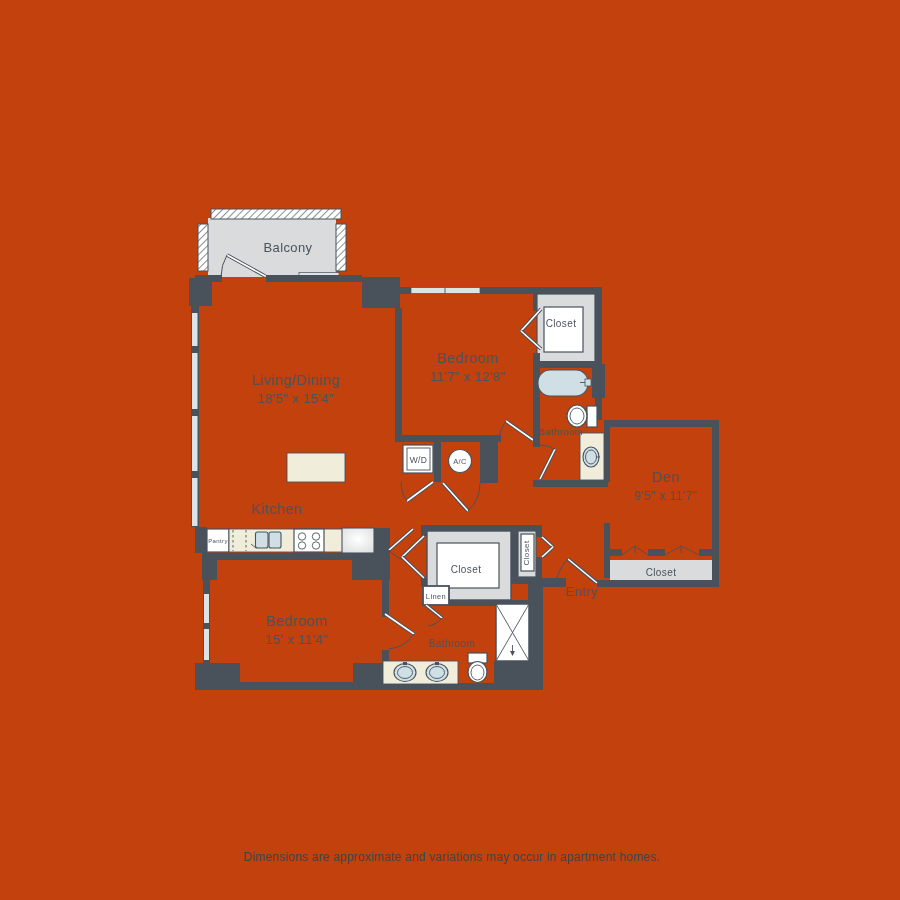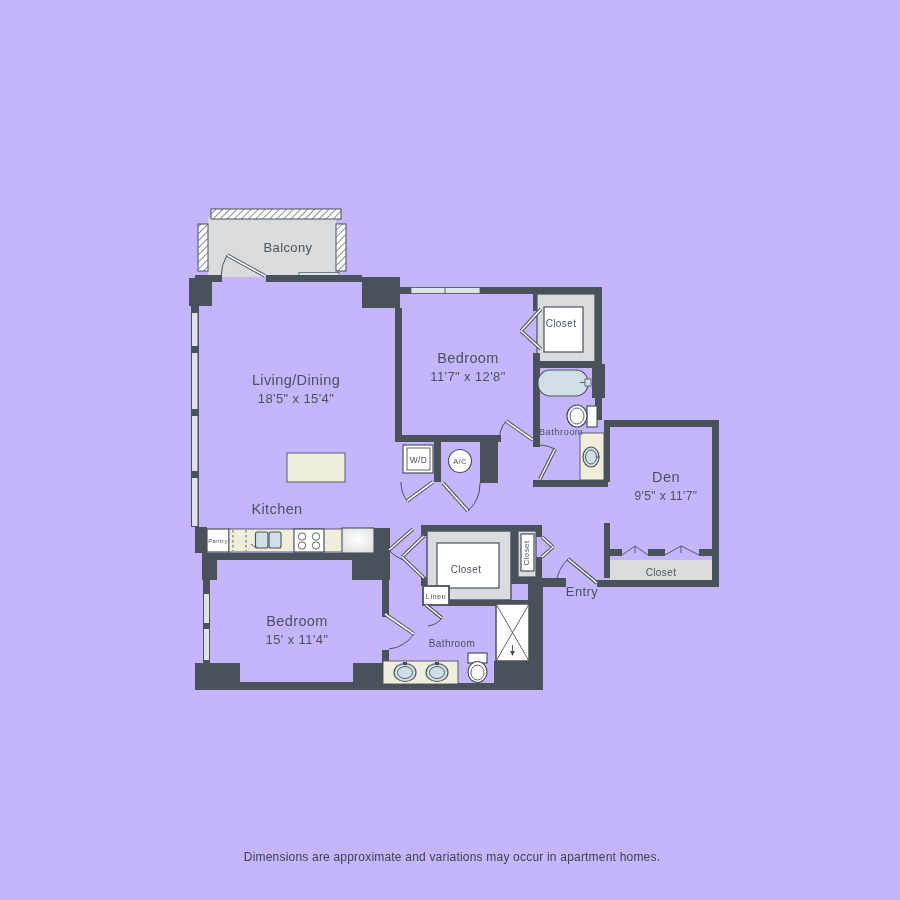--- a/index.html
+++ b/index.html
@@ -1,16 +1,16 @@
 <!DOCTYPE html>
 <html style="--wall: #49525b; --gray: #d9dbdc; --cream: #f0edda; --fixture: #cfdfe5; --window: #dde4e8; --label: #4a535c; --disclaimer: #3d434b;"><head>
 <meta charset="utf-8">
 <style>
   html,body{margin:0;padding:0;background:#ffffff;}
-  .stage{position:relative;width:900px;height:900px;background:#c4b5fd;font-family:"Liberation Sans",sans-serif;}
+  .stage{position:relative;width:900px;height:900px;background:#c2410c;font-family:"Liberation Sans",sans-serif;}
   svg{display:block;}
   .wall{fill:var(--wall);}
   .gray{fill:var(--gray);}
   .cream{fill:var(--cream);stroke:var(--wall);stroke-width:0.9;}
   .fix{fill:var(--fixture);stroke:var(--wall);stroke-width:1.1;}
   .win{fill:var(--window);}
   .wb{fill:#ffffff;stroke:var(--wall);stroke-width:1.2;}
   .wb2{fill:#ffffff;stroke:var(--wall);stroke-width:1.8;}
   .thin{fill:none;stroke:var(--wall);stroke-width:0.9;}
   .leaf{stroke:var(--wall);stroke-width:3.6;}

